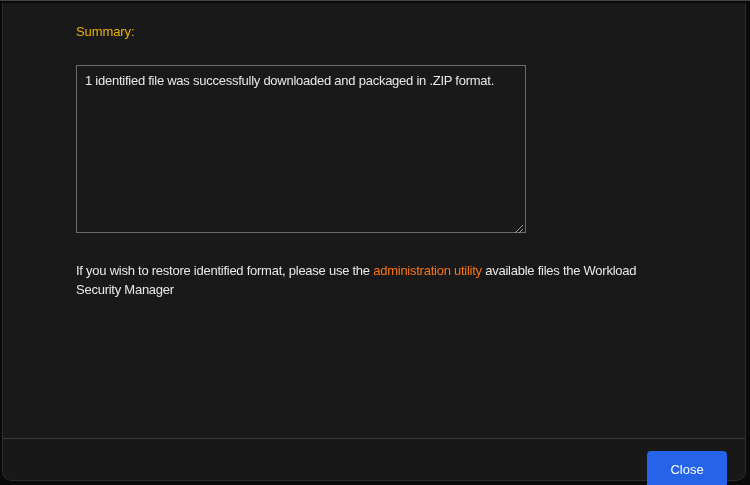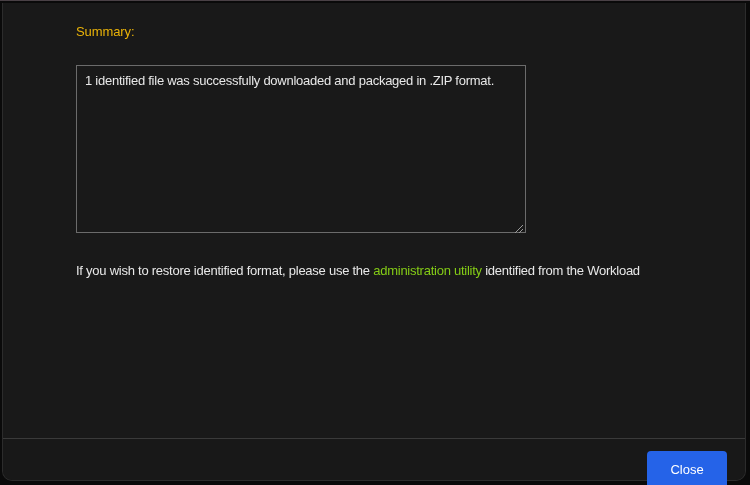--- a/index.html
+++ b/index.html
@@ -58,21 +58,21 @@
   .restore-note {
     position: absolute;
     left: 73px; top: 258px;
     width: 640px;
     font-size: 13px;
     letter-spacing: -0.25px;
     line-height: 19px;
     color: #e8e8e8;
   }
   .restore-note a, .link {
-    color: #84cc16;
+    color: #f97316;
     text-decoration: none;
     cursor: pointer;
   }
   .footer {
     position: absolute;
     left: 0; bottom: 0;
     width: 742px; height: 42px;
     border-top: 1px solid #3a3a3a;
     background: #181818;
     border-radius: 0 0 9px 9px;
@@ -106,21 +106,22 @@
     <textarea class="summary-textarea" readonly="" style="">1 identified file was successfully downloaded and packaged in .ZIP format.</textarea>
 
     <span class="resize-grip">
       <svg width="11" height="11" viewBox="0 0 11 11">
         <line x1="10" y1="2" x2="2" y2="10" stroke="#9a9a9a" stroke-width="1"></line>
         <line x1="10" y1="6" x2="6" y2="10" stroke="#9a9a9a" stroke-width="1"></line>
       </svg>
     </span>
 
     <div class="restore-note">
-      <span>If you wish to restore identified format, please use the </span><a class="link">administration utility</a><span> identified from the Workload</span><br>
+      <span>If you wish to restore identified format, please use the </span><a class="link">administration utility</a><span> available files the Workload</span><br>
+      <span>Security Manager</span>
     </div>
 
     <div class="footer">
       <button class="close-button">Close</button>
     </div>
 
   </div>
 </div>
 
 </body></html>

